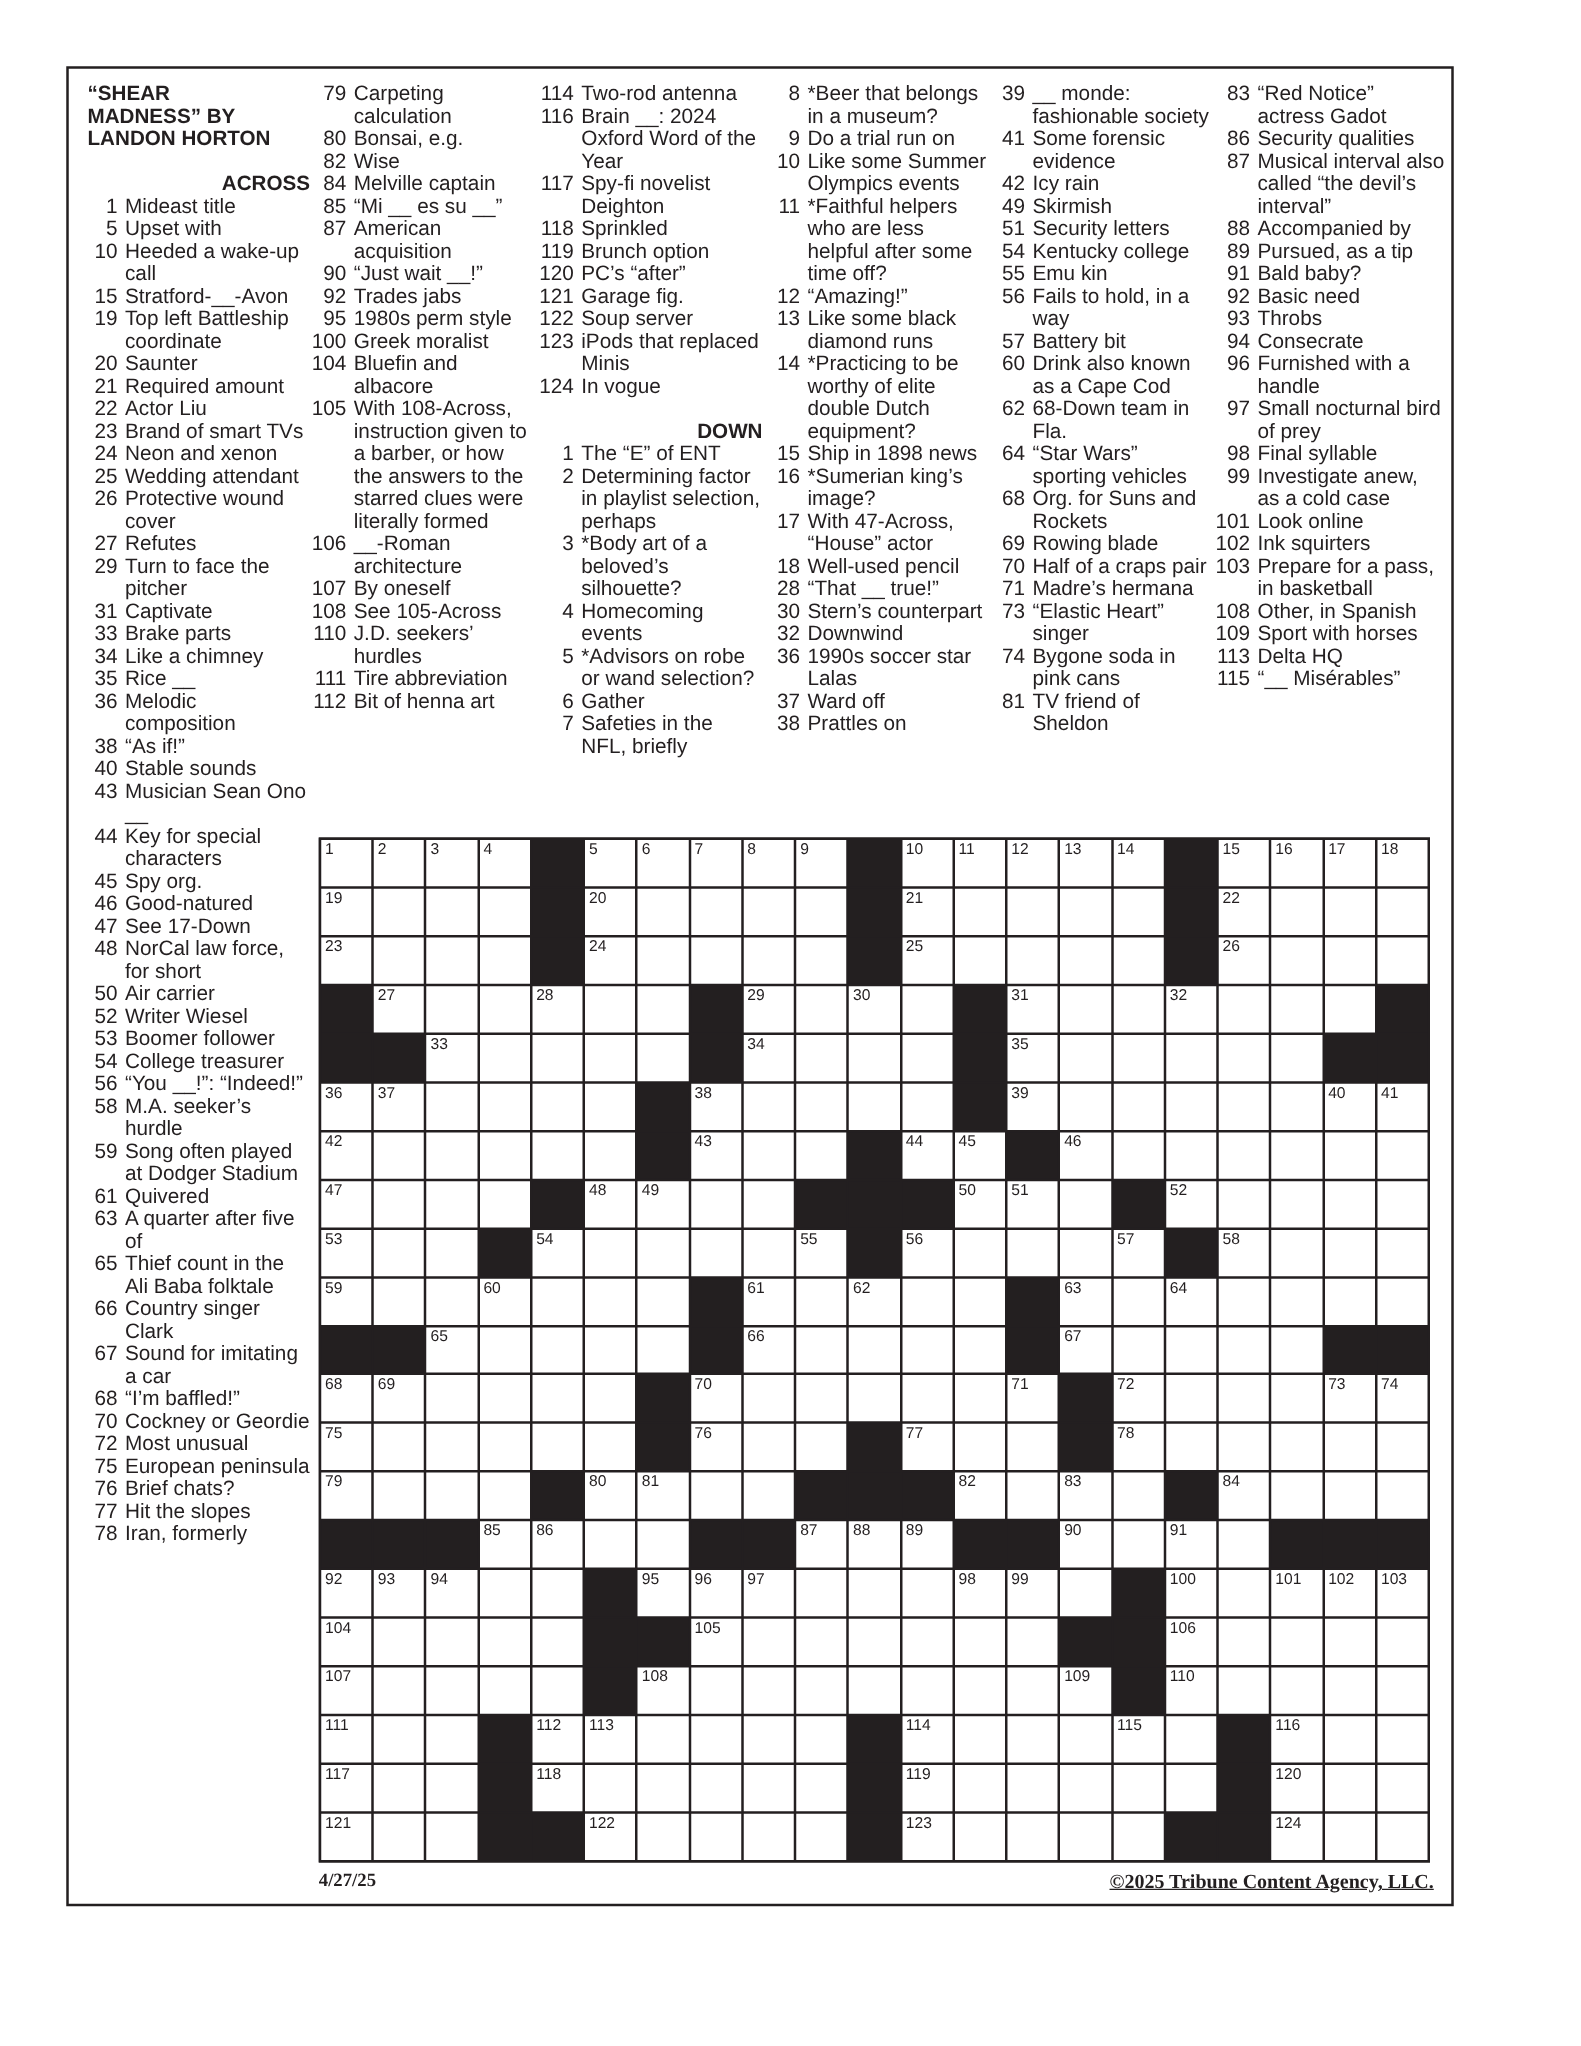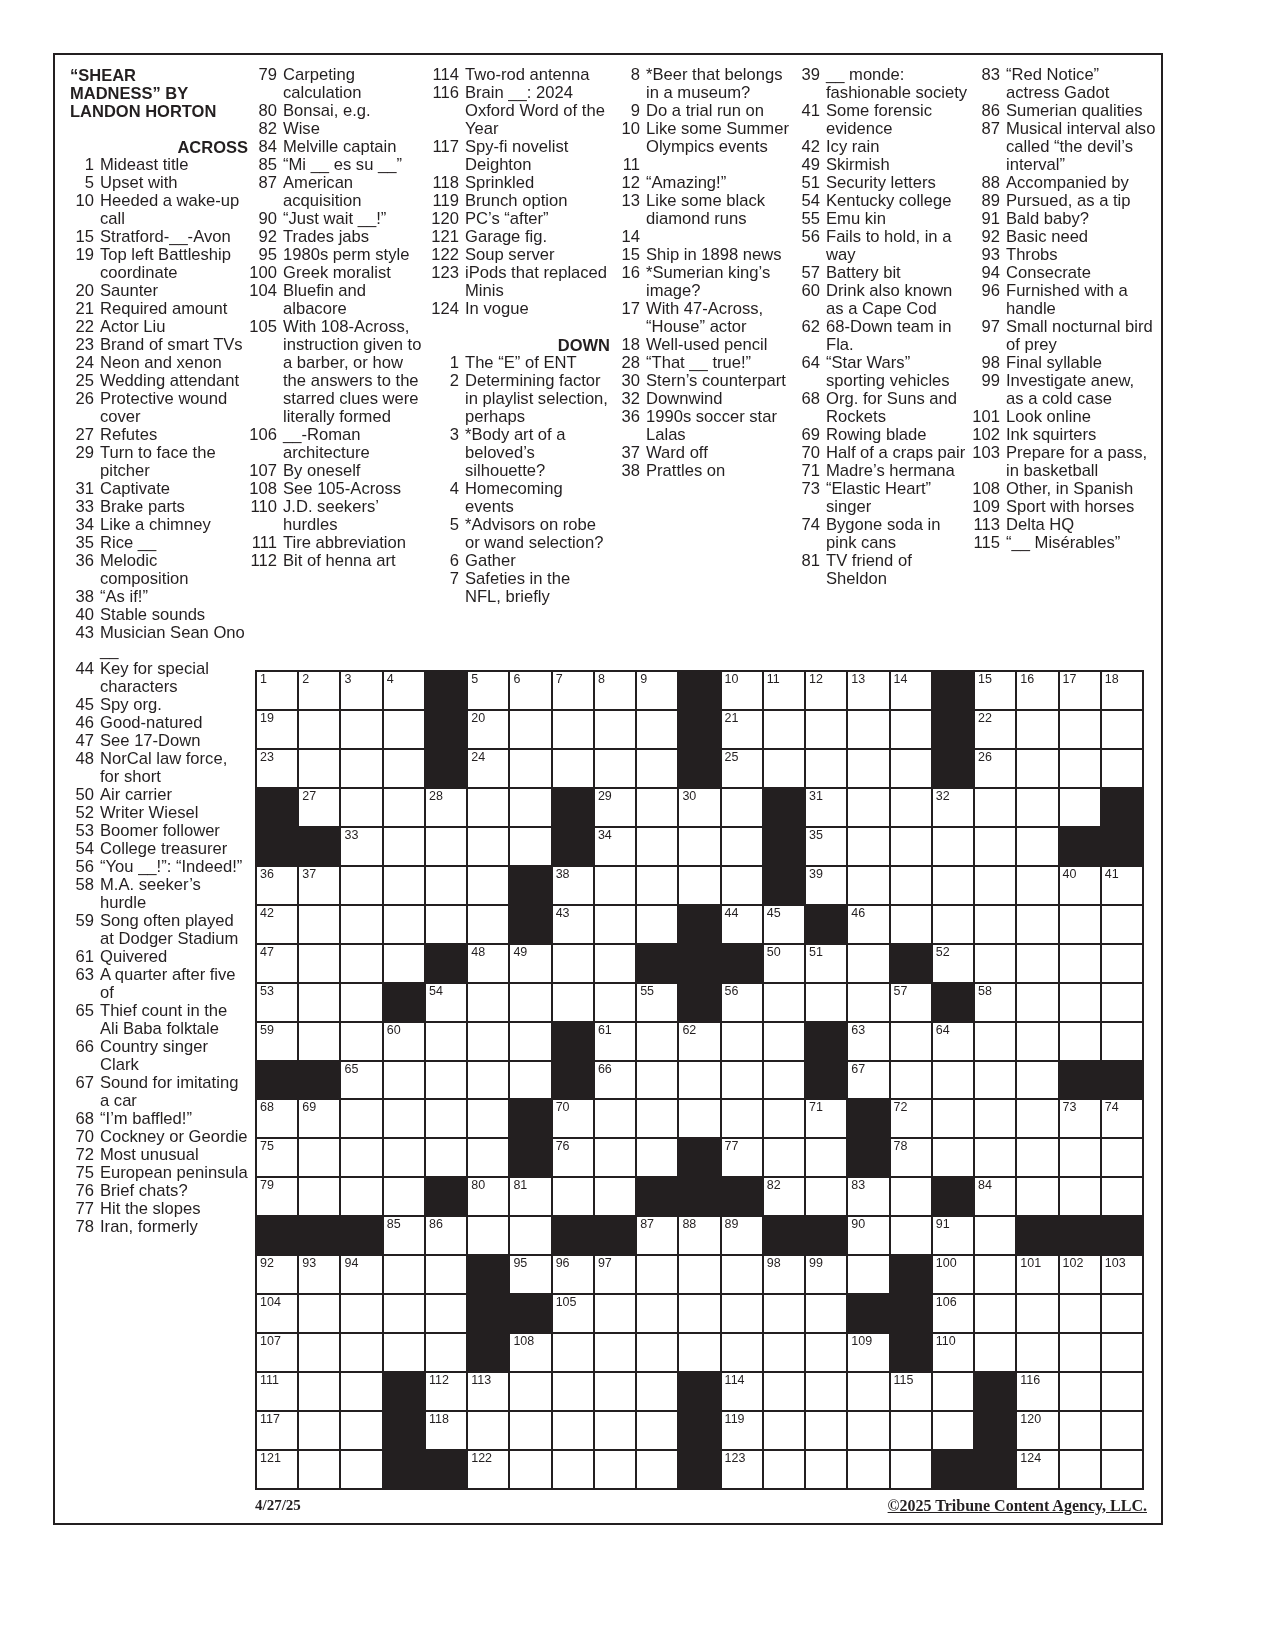--- a/index.html
+++ b/index.html
@@ -384,31 +384,33 @@
       <div class="clue">
         <span class="n">9</span>
         <span class="t">Do a trial run on</span>
       </div>
       <div class="clue">
         <span class="n">10</span>
         <span class="t">Like some Summer Olympics events</span>
       </div>
       <div class="clue">
         <span class="n">11</span>
+        <span class="t">*Faithful helpers who are less helpful after some time off?</span>
       </div>
       <div class="clue">
         <span class="n">12</span>
         <span class="t">“Amazing!”</span>
       </div>
       <div class="clue">
         <span class="n">13</span>
         <span class="t">Like some black diamond runs</span>
       </div>
       <div class="clue">
         <span class="n">14</span>
+        <span class="t">*Practicing to be worthy of elite double Dutch equipment?</span>
       </div>
       <div class="clue">
         <span class="n">15</span>
         <span class="t">Ship in 1898 news</span>
       </div>
       <div class="clue">
         <span class="n">16</span>
         <span class="t">*Sumerian king’s image?</span>
       </div>
       <div class="clue">
@@ -528,21 +530,21 @@
 </div>
 
 <div class="col" style="left:966px;width:190px;">
   <div class="list">
       <div class="clue">
         <span class="n">83</span>
         <span class="t">“Red Notice” actress Gadot</span>
       </div>
       <div class="clue">
         <span class="n">86</span>
-        <span class="t">Sumerian qualities</span>
+        <span class="t">Security qualities</span>
       </div>
       <div class="clue">
         <span class="n">87</span>
         <span class="t">Musical interval also called “the devil’s interval”</span>
       </div>
       <div class="clue">
         <span class="n">88</span>
         <span class="t">Accompanied by</span>
       </div>
       <div class="clue">

